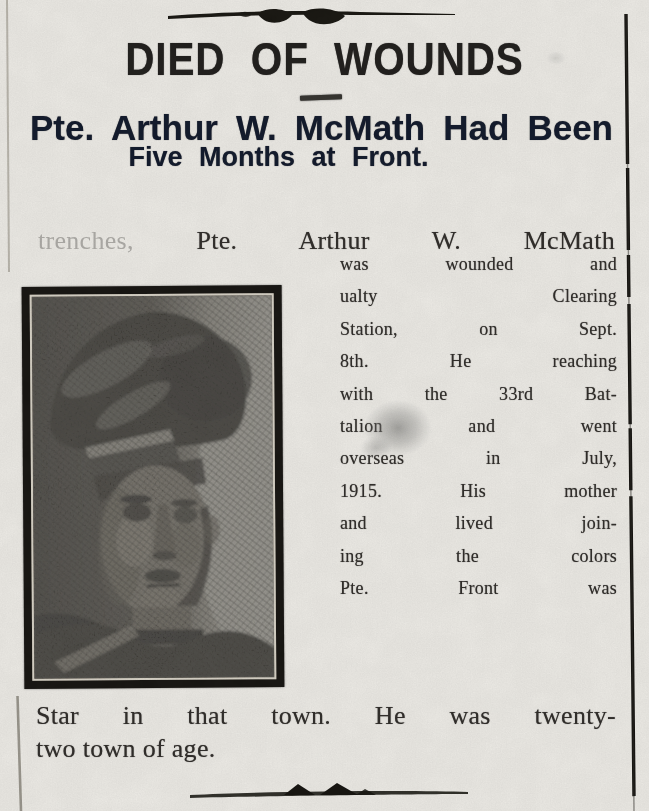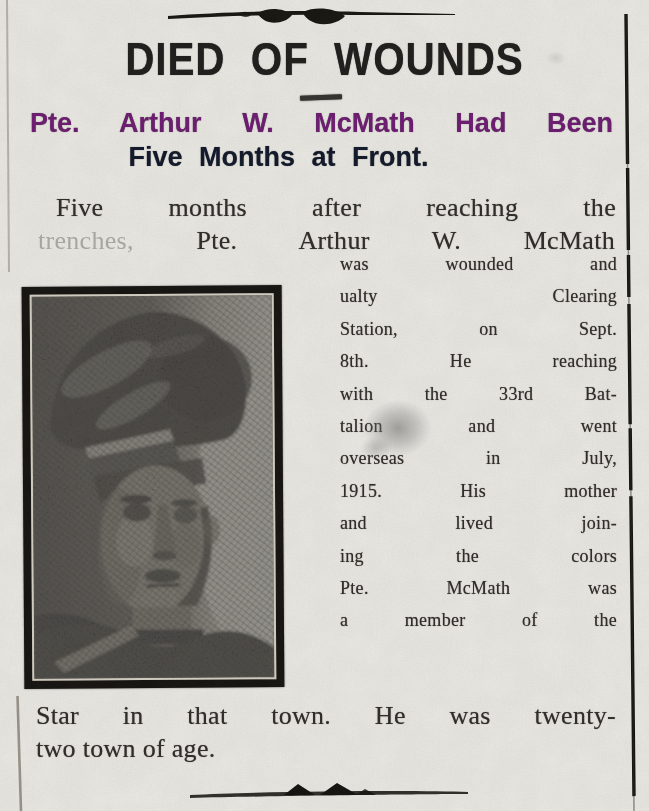--- a/index.html
+++ b/index.html
@@ -20,23 +20,23 @@
     color:#1f1d1b; transform:scaleX(.88);
     text-shadow:0 0 1px rgba(32,30,28,.75);
   }
   .headline-dash {
     position:absolute; top:95px; left:300px; width:42px; height:5px; z-index:10;
     background:#35332f; transform:rotate(-2deg); border-radius:1px;
     box-shadow:0 0 1.5px rgba(40,40,40,.9);
   }
   .subhead1 {
     position:absolute; top:108px; left:30px; width:583px; z-index:10;
-    font-family:"Liberation Sans", sans-serif; font-weight:bold; font-size:27px;
+    font-family:"Liberation Sans", sans-serif; font-weight:bold; font-size:35px;
     text-align:justify; text-align-last:justify;
-    color:#701a75; text-shadow:0 0 1px rgba(38,36,34,.65);
+    color:#0f172a; text-shadow:0 0 1px rgba(38,36,34,.65);
   }
   .subhead2 {
     position:absolute; top:142px; left:0; width:557px; z-index:10;
     text-align:center; font-family:"Liberation Sans", sans-serif; font-weight:bold;
     font-size:27px; word-spacing:9px; color:#0f172a;
     text-shadow:0 0 1px rgba(38,36,34,.65);
   }
   .bodyline {
     position:absolute; z-index:10; font-size:26px; line-height:32px;
     text-align:justify; text-align-last:justify; letter-spacing:.3px;
@@ -95,36 +95,34 @@
       <line x1="7" y1="0" x2="9" y2="272" stroke="#bdb9b0" stroke-width="2"></line>
       <line x1="17.5" y1="696" x2="21" y2="811" stroke="#8d897f" stroke-width="2.6" opacity=".85"></line>
     </g>
   </svg>
 
   <div class="headline">DIED OF WOUNDS</div>
   <div class="headline-dash"></div>
   <div class="subhead1">Pte. Arthur W. McMath Had Been</div>
   <div class="subhead2">Five Months at Front.</div>
 
-  <div class="bodyline" id="line1">Five months after reaching the</div>
   <div class="bodyline" id="line2"><span class="faded">trenches,</span> <span>Pte. Arthur W. McMath</span></div>
 
   <div class="column">
     <div class="cline">was wounded and</div>
     <div class="cline">ualty Clearing</div>
     <div class="cline">Station, on Sept.</div>
     <div class="cline">8th. He reaching</div>
     <div class="cline">with the 33rd Bat-</div>
     <div class="cline">talion and went</div>
     <div class="cline">overseas in July,</div>
     <div class="cline">1915. His mother</div>
     <div class="cline">and lived join-</div>
     <div class="cline">ing the colors</div>
-    <div class="cline">Pte. McMath was</div>
-    <div class="cline">a member of the</div>
+    <div class="cline">Pte. Front was</div>
   </div>
 
   <div class="bodyline" id="fullline">Star in that town. He was twenty-</div>
   <div class="bodyline" id="lastline">two town of age.</div>
 
   <div class="photo-frame">
     <div class="photo-inner">
       <svg viewBox="0 0 238 378" preserveAspectRatio="none" role="img">
         <defs>
           <linearGradient id="bgGrad" x1="0" y1="0" x2="1" y2="0">

